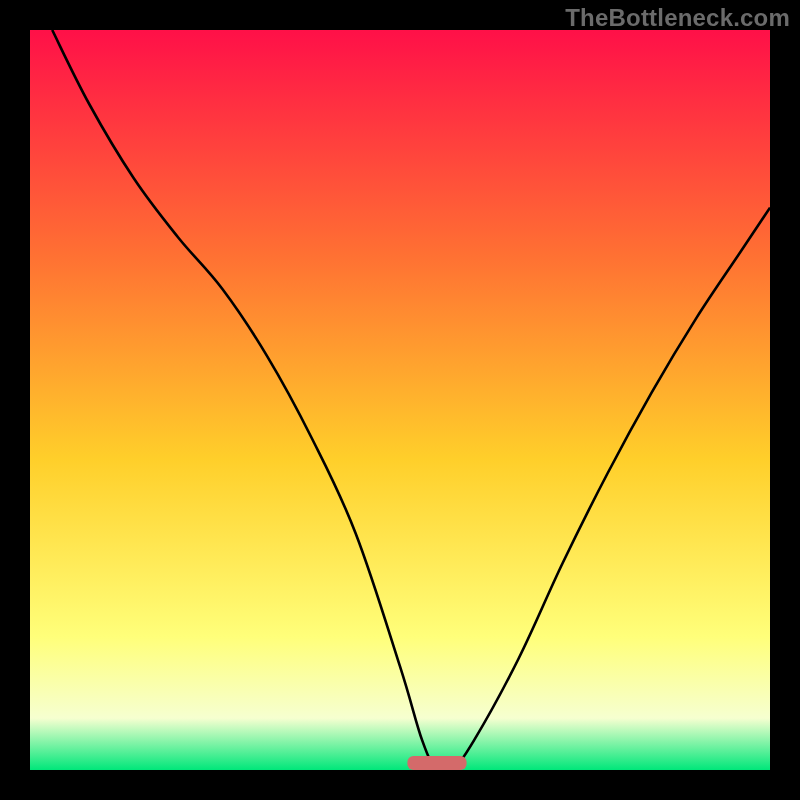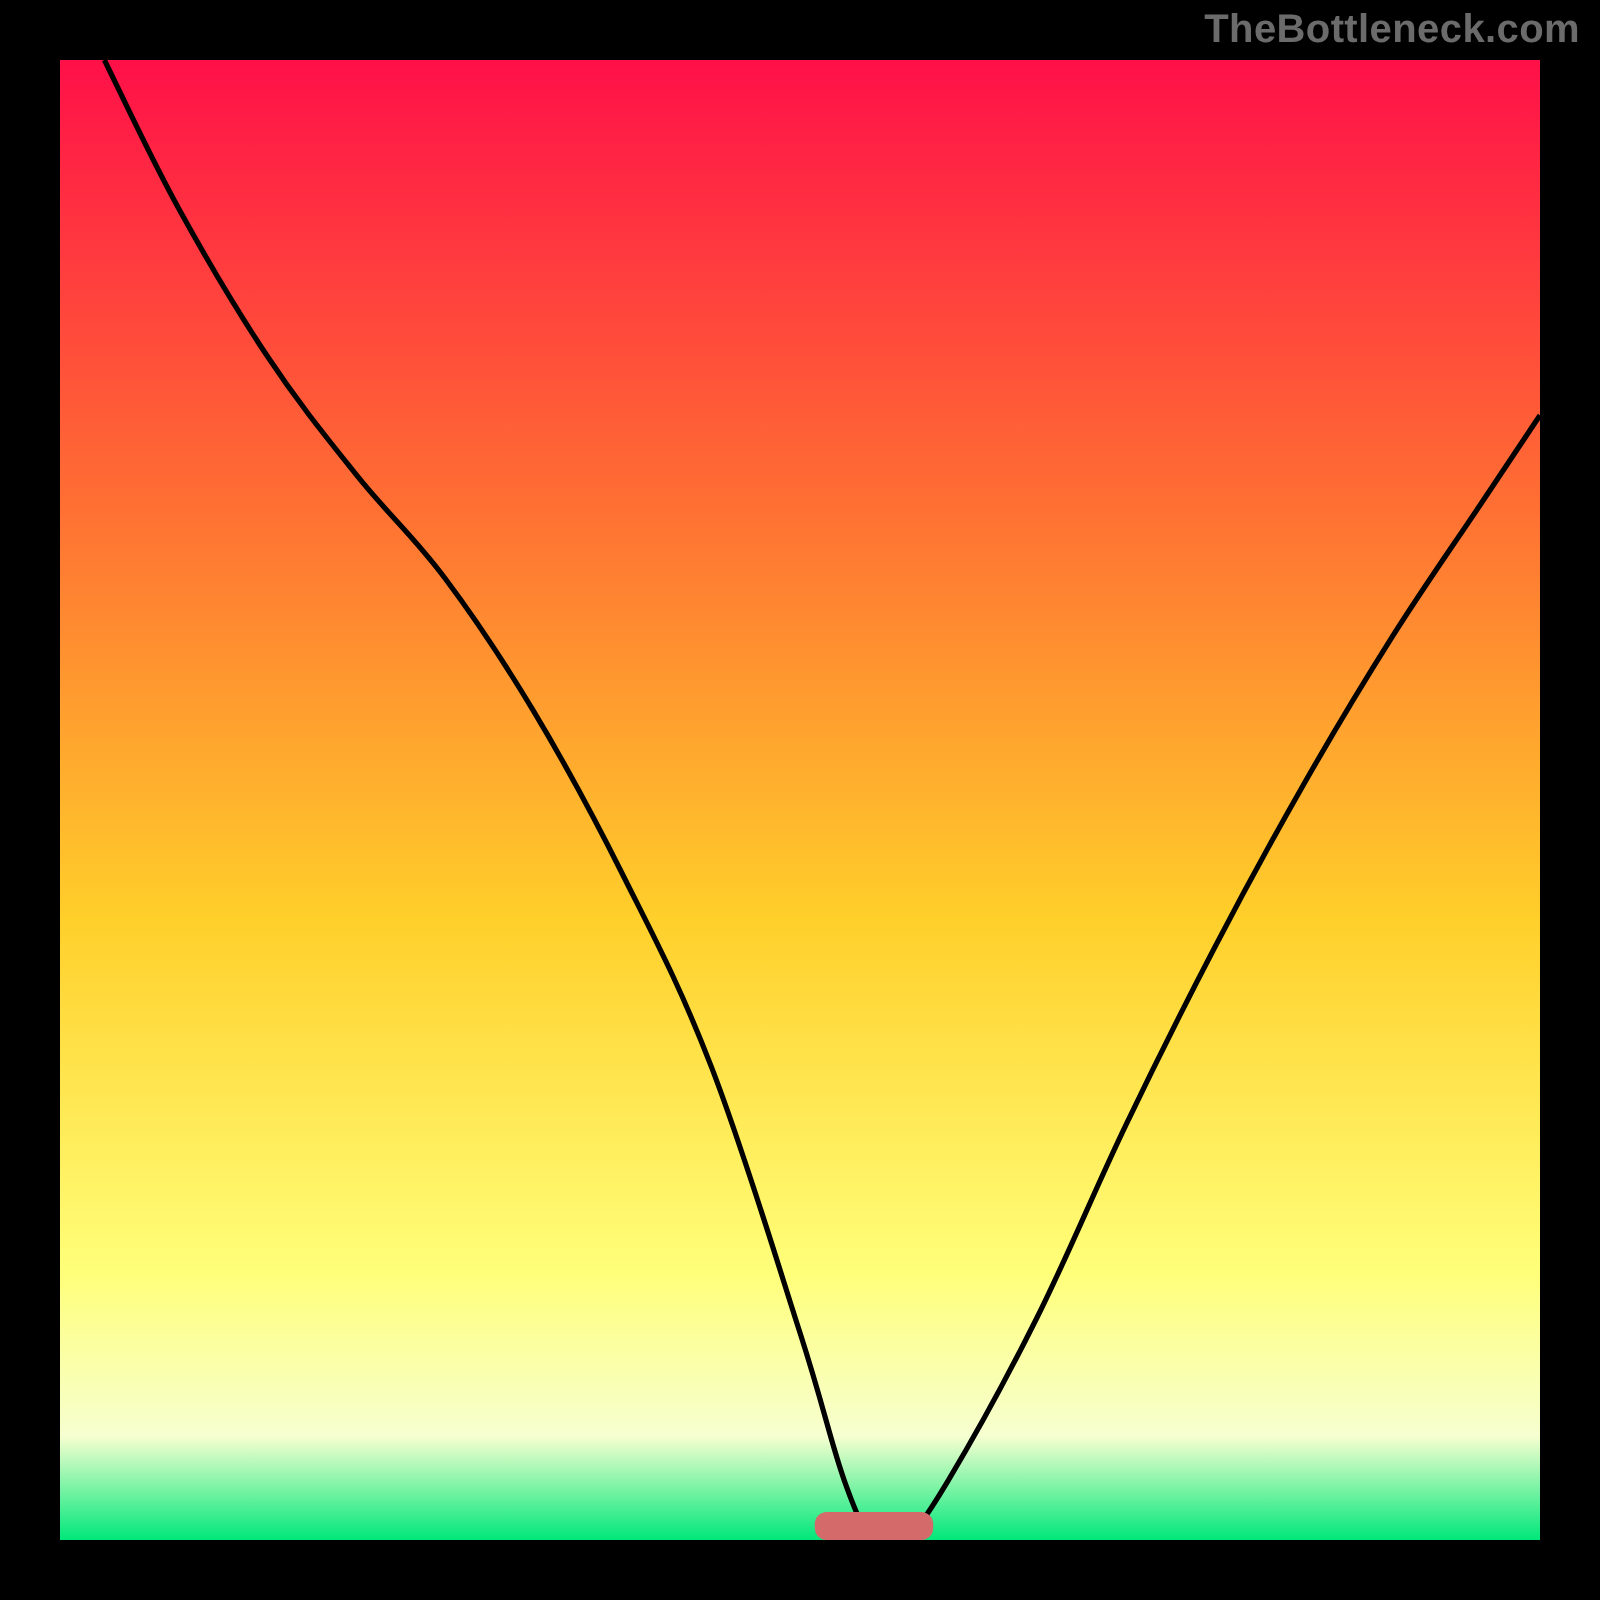--- a/index.html
+++ b/index.html
@@ -22,21 +22,21 @@
     left: 30px;
     top: 30px;
     width: 740px;
     height: 740px;
   }
   .watermark {
     position: absolute;
     top: 4px;
     right: 10px;
     font-family: Arial, Helvetica, sans-serif;
-    font-size: 20px;
+    font-size: 24px;
     font-weight: 600;
     color: #6b6b6b;
     letter-spacing: 0.2px;
   }
   svg {
     display: block;
   }
 </style>
 </head>
 <body>

